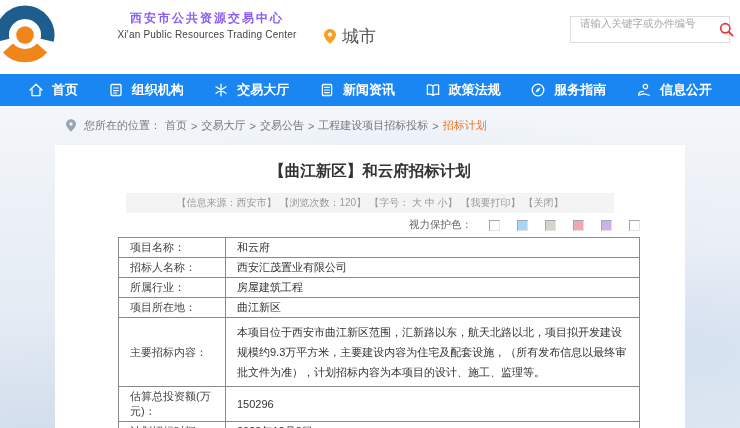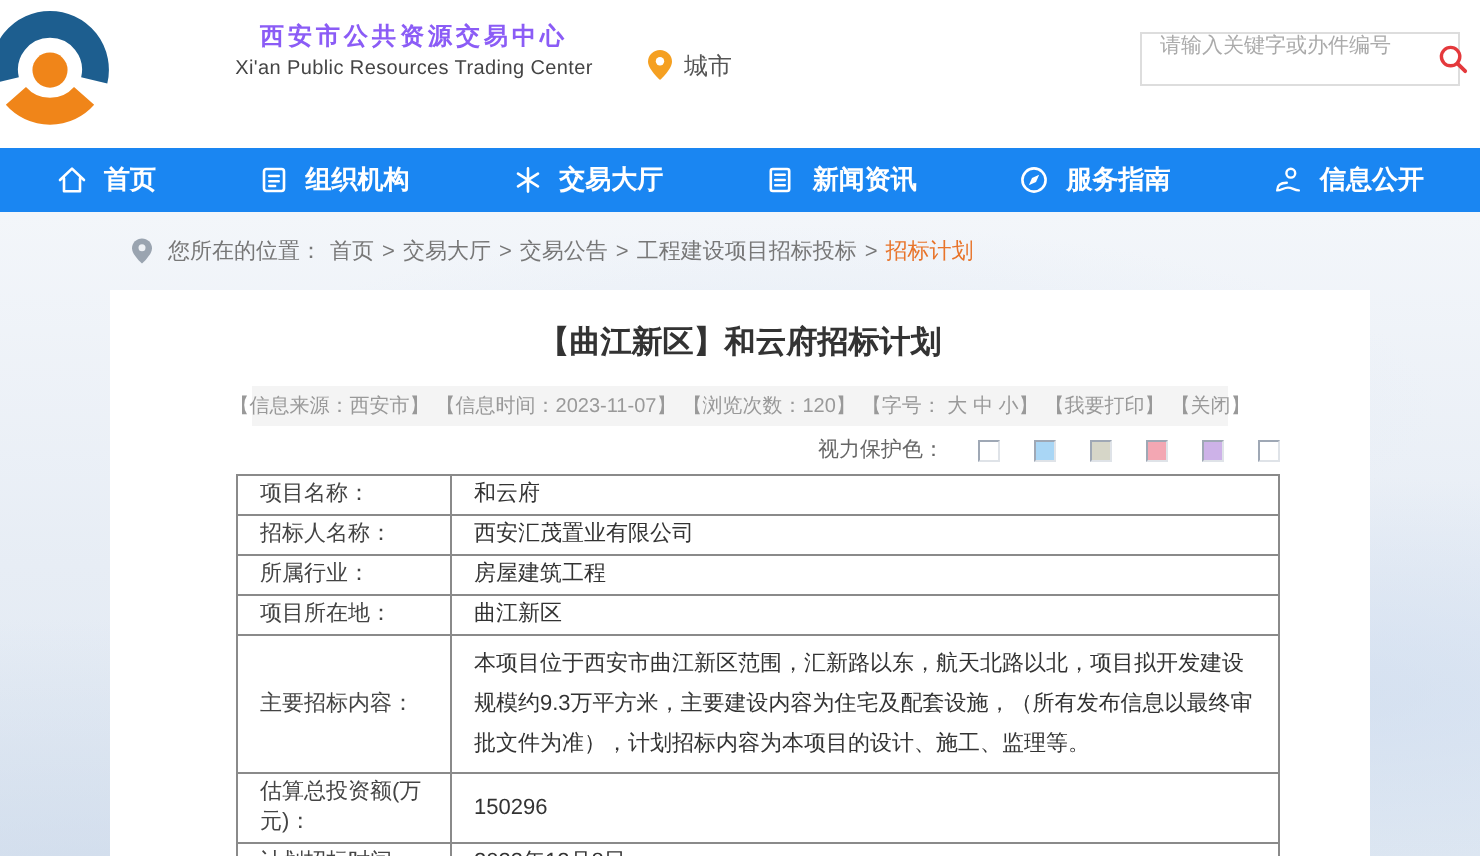--- a/index.html
+++ b/index.html
@@ -6,22 +6,22 @@
   html,body { width: 740px; height: 428px; overflow: hidden; }
   body { font-family: "Liberation Sans", "DejaVu Sans", sans-serif; background:#fff; position:relative; }
 
   
   .header { height:74px; background:#fff; position:relative; }
   .logo { position:absolute; left:-6px; top:3px; width:62px; height:62px; }
   .site-titles { position:absolute; left:60px; top:8px; width:294px; text-align:center; }
   .site-title-1 { font-size:15.5px; font-weight:bold; color:#222; letter-spacing:.5px; }
   .site-title-2 { font-size:12px; font-weight:bold; color:#8b5cf6; letter-spacing:2px; margin-top:2px; }
   .site-title-en { font-size:10px; font-weight:normal; color:#444; margin-top:2px; letter-spacing:.2px; }
-  .city-sel { position:absolute; left:324px; top:25px; display:flex; align-items:flex-start; gap:6px;
-              font-size:12px; color:#555; cursor:pointer; }
+  .city-sel { position:absolute; left:324px; top:25px; display:flex; align-items:center; gap:6px;
+              font-size:17px; color:#555; cursor:pointer; }
   .search-box { position:absolute; left:570px; top:16px; width:160px; height:27px;
                 border:1px solid #ddd; background:#fff; display:flex; align-items:flex-start; }
   .search-box input { flex:1; border:none; outline:none; font-size:10.5px; color:#666;
                       padding:0 4px 0 9px; font-family:inherit; background:transparent; }
   .search-box input::placeholder { color:#aaa; }
   .search-btn { width:24px; height:25px; border:none; background:transparent; cursor:pointer;
                 display:flex; align-items:center; justify-content:center; }
 
   
   .nav { height:32px; background:#1a86f2; display:flex; align-items:center;
@@ -113,20 +113,26 @@
   </div>
   <div class="nav-item">
     <svg width="16" height="16" viewBox="0 0 16 16">
       <rect x="3.4" y="2.5" width="9.2" height="11" rx="1" fill="none" stroke="#fff" stroke-width="1.3"></rect>
       <path d="M5.6 5.4 H10.4 M5.6 8 H10.4 M5.6 10.6 H10.4" stroke="#fff" stroke-width="1.2" stroke-linecap="round"></path>
     </svg>
     <span>新闻资讯</span>
   </div>
   <div class="nav-item">
     <svg width="16" height="16" viewBox="0 0 16 16">
+      <path d="M8 4 C6.4 2.8 4.4 2.6 2.4 3.1 V12.4 C4.4 11.9 6.4 12.2 8 13.4 C9.6 12.2 11.6 11.9 13.6 12.4 V3.1 C11.6 2.6 9.6 2.8 8 4 Z M8 4 V13.4" fill="none" stroke="#fff" stroke-width="1.3" stroke-linejoin="round"></path>
+    </svg>
+    <span>政策法规</span>
+  </div>
+  <div class="nav-item">
+    <svg width="16" height="16" viewBox="0 0 16 16">
       <circle cx="8" cy="8" r="5.8" fill="none" stroke="#fff" stroke-width="1.3"></circle>
       <path d="M10.6 5.4 L9 9 L5.4 10.6 L7 7 Z" fill="#fff"></path>
     </svg>
     <span>服务指南</span>
   </div>
   <div class="nav-item">
     <svg width="16" height="16" viewBox="0 0 16 16">
       <circle cx="9.4" cy="4.6" r="2.2" fill="none" stroke="#fff" stroke-width="1.2"></circle>
       <path d="M2.6 13.2 C4.8 13.2 5.8 11.8 8 11.8 C10.2 11.8 11 13.2 13.4 13.2 M2.6 13.2 C2.6 10.6 4.6 9.4 7.4 9.4" fill="none" stroke="#fff" stroke-width="1.2" stroke-linecap="round"></path>
     </svg>
@@ -151,21 +157,20 @@
     <span class="crumb">工程建设项目招标投标</span>
     <span>&gt;</span>
     <span class="crumb current">招标计划</span>
   </div>
 
   <div class="panel">
     <div class="article-title">【曲江新区】和云府招标计划</div>
 
     <div class="meta-bar">
       <span class="meta-item">【信息来源：西安市】</span>
-      <span class="meta-item">【信息时间：2023-11-07】</span>
       <span class="meta-item">【浏览次数：120】</span>
       <span class="meta-item link">【字号： 大 中 小】</span>
       <span class="meta-item link">【我要打印】</span>
       <span class="meta-item link">【关闭】</span>
     </div>
 
     <div class="eye-row">
       <span>视力保护色：</span>
       <span class="eye-swatch" style="background: rgb(255, 255, 255);"></span>
       <span class="eye-swatch" style="background: rgb(169, 214, 245);"></span>

